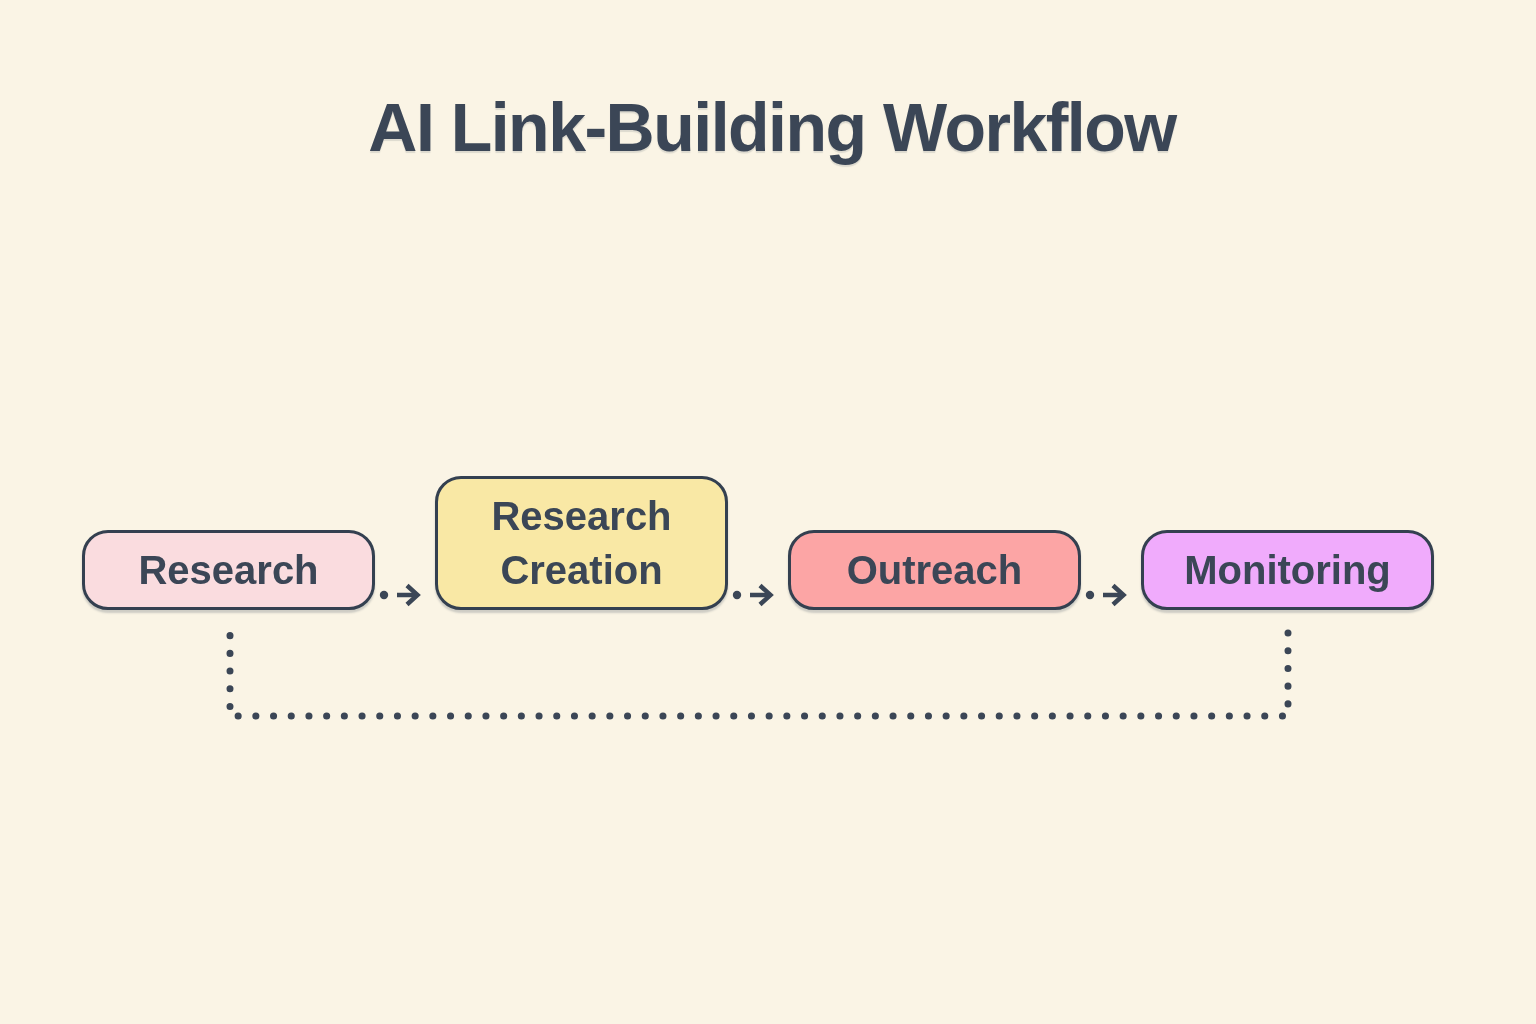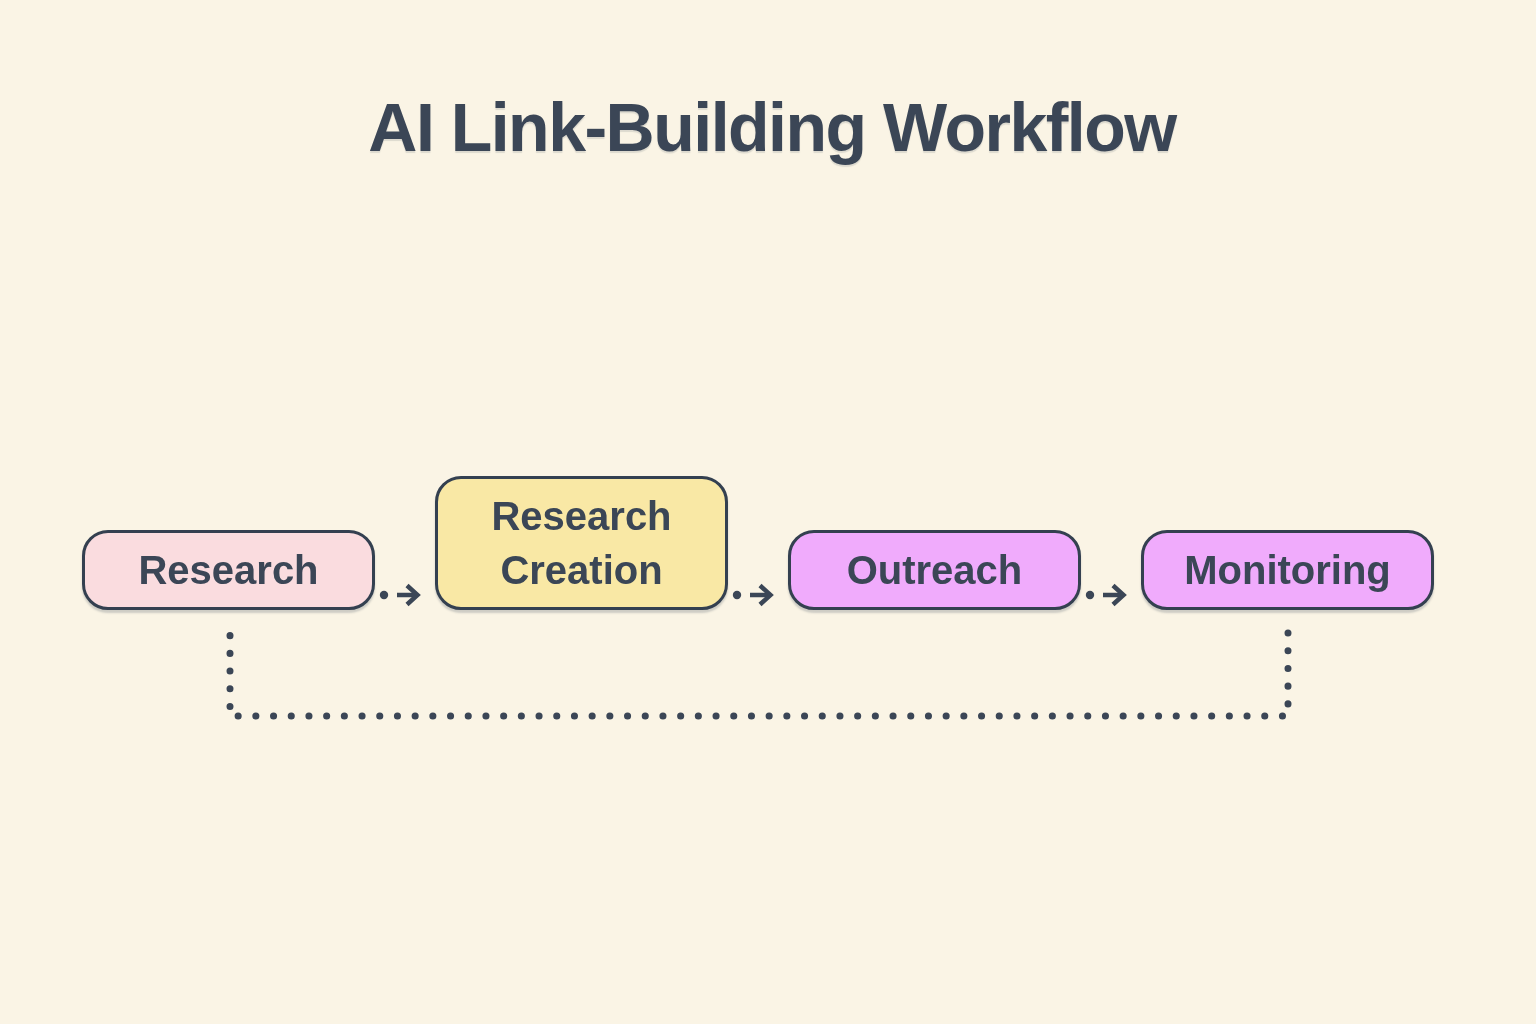--- a/index.html
+++ b/index.html
@@ -117,21 +117,21 @@
     </div>
 
     <div class="connector">
       <svg width="54" height="30" viewBox="0 0 54 30">
         <circle class="dot" cx="6" cy="15" r="4.2"></circle>
         <path class="shaft" d="M19 15 H38"></path>
         <path class="head" d="M29 5.5 L39.5 15 L29 24.5"></path>
       </svg>
     </div>
 
-    <div class="node" style="background: #f0abfc;">
+    <div class="node" style="background: #fca5a5;">
       <span class="label">Outreach</span>
     </div>
 
     <div class="connector">
       <svg width="54" height="30" viewBox="0 0 54 30">
         <circle class="dot" cx="6" cy="15" r="4.2"></circle>
         <path class="shaft" d="M19 15 H38"></path>
         <path class="head" d="M29 5.5 L39.5 15 L29 24.5"></path>
       </svg>
     </div>

